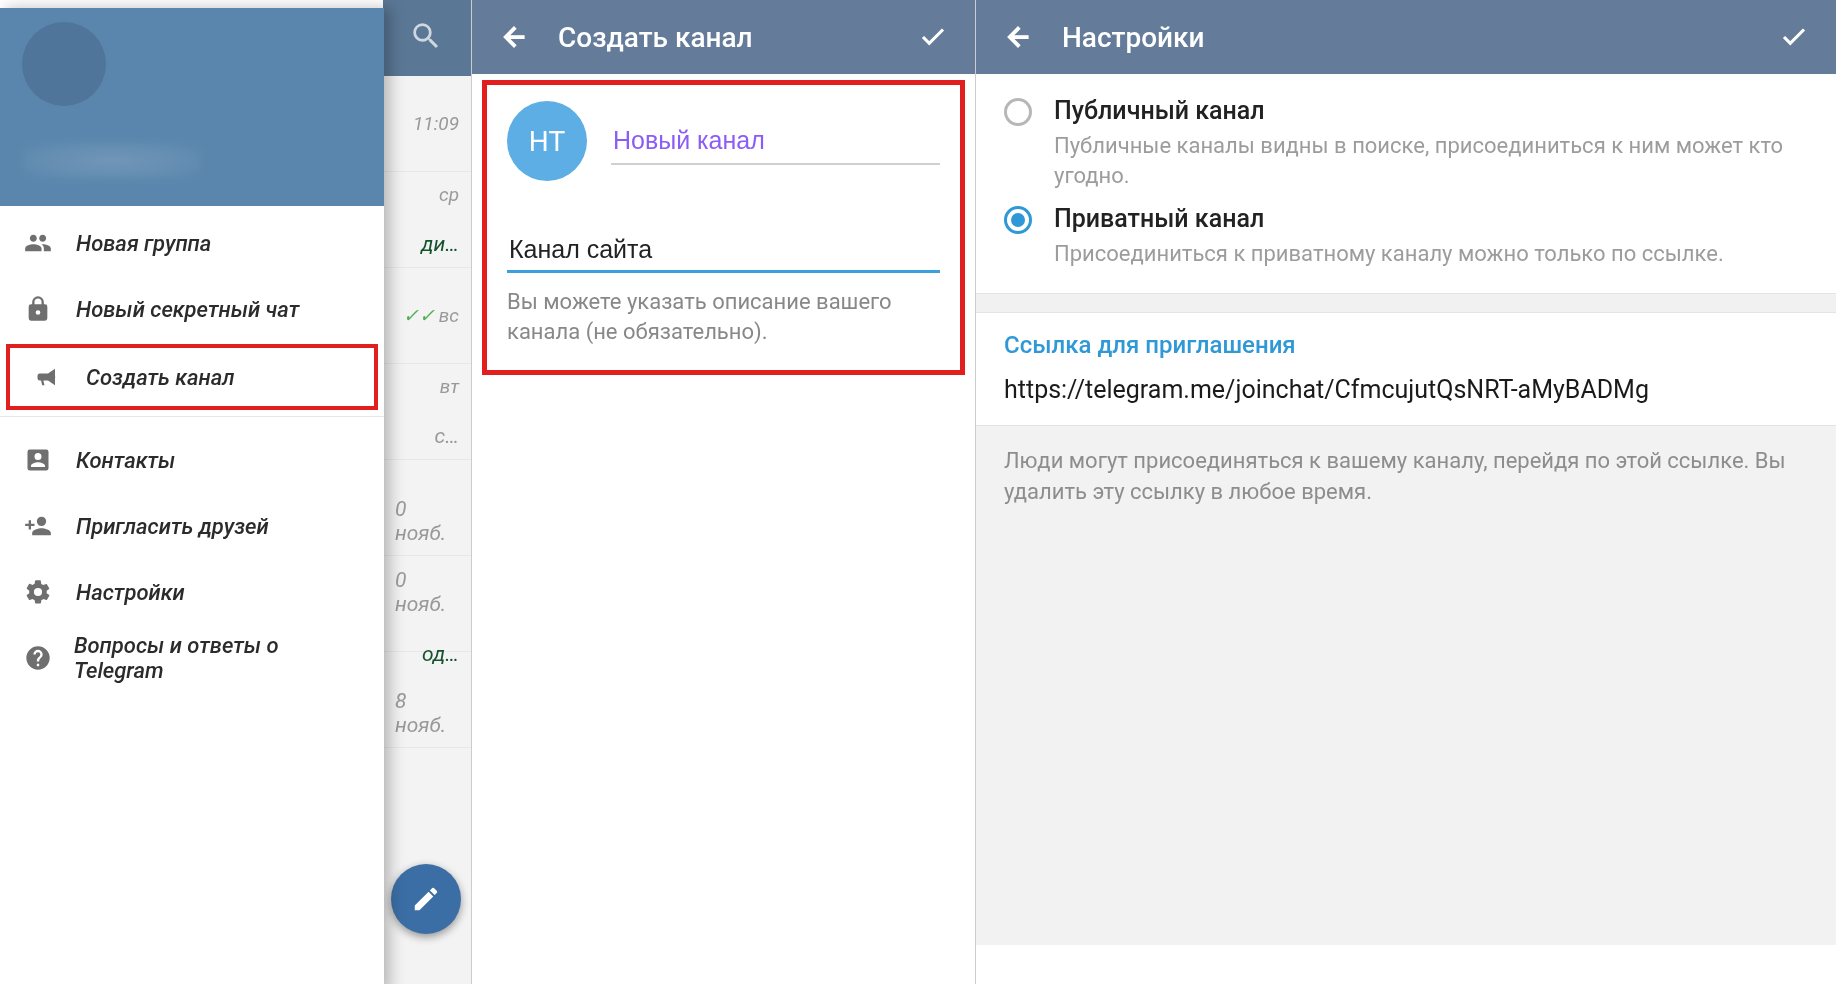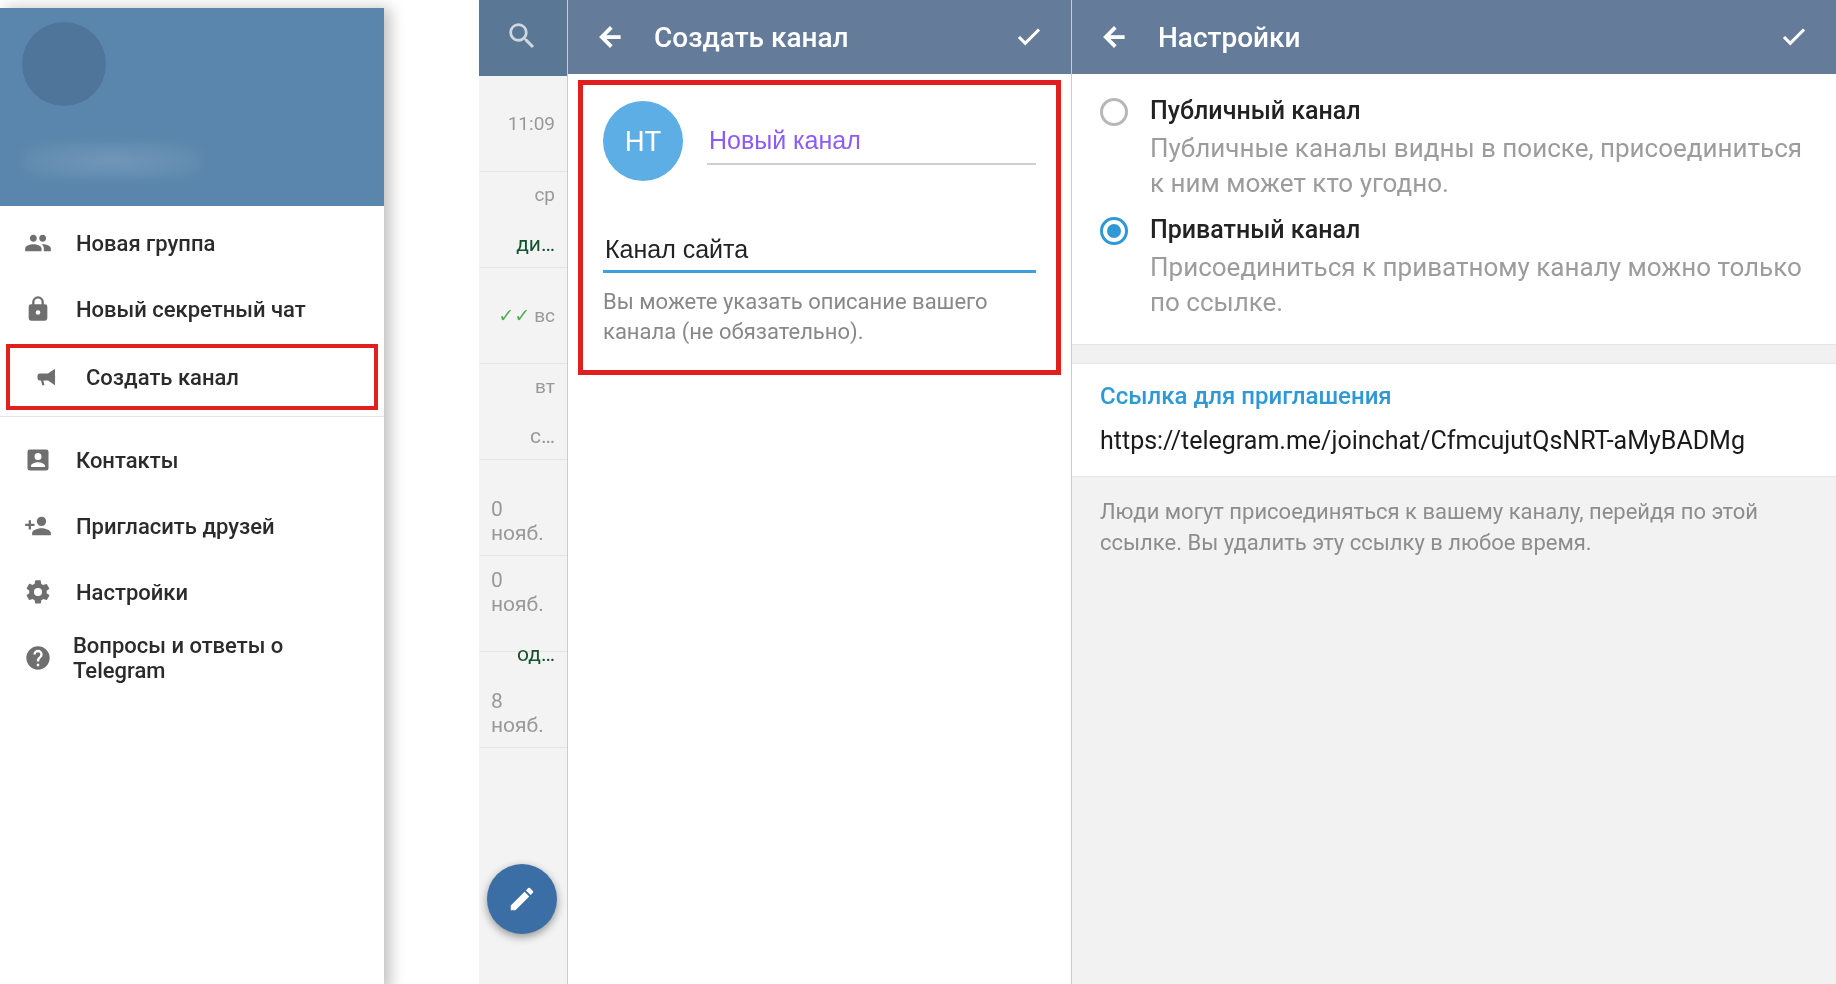--- a/index.html
+++ b/index.html
@@ -7,21 +7,21 @@
     font-family: -apple-system, "Roboto", "Helvetica Neue", Arial, sans-serif;
     background: #fff;
     width: 1836px;
     height: 984px;
     display: flex;
     overflow: hidden;
   }
 
   
   .panel { height: 100%; position: relative; overflow: hidden; }
-  .panel-1 { width: 568px; border-right: 1px solid #ccc; }
+  .panel-1 { width: 472px; border-right: 1px solid #ccc; font-style: italic; }
   .panel-2 { width: 504px; border-right: 1px solid #ccc; }
   .panel-3 { flex: 1; }
 
   
   .chat-bg {
     position: absolute; right: 0; top: 0;
     width: 88px; height: 100%;
     background: #f3f3f3;
     color: #9a9a9a;
     font-size: 20px;
@@ -136,21 +136,21 @@
     width: 28px; height: 28px; border-radius: 50%;
     border: 3px solid #b7b7b7; margin-right: 22px; margin-top: 2px;
     position: relative; flex-shrink: 0;
   }
   .radio-row.selected .radio-circle { border-color: #2f98d6; }
   .radio-row.selected .radio-circle::after {
     content: ""; position: absolute; left: 4px; top: 4px;
     width: 14px; height: 14px; border-radius: 50%; background: #2f98d6;
   }
   .radio-text .rt-title { font-size: 25px; color: #222; font-weight: 500; margin-bottom: 6px;}
-  .radio-text .rt-sub   { font-size: 26px; color: #9c9c9c; line-height: 1.35; }
+  .radio-text .rt-sub   { font-size: 22px; color: #9c9c9c; line-height: 1.35; }
   .section-gap { height: 20px; background: #f1f1f1; border-top:1px solid #e4e4e4; border-bottom:1px solid #e4e4e4; margin-top: 18px;}
   .link-section { padding: 18px 28px 18px 28px; }
   .link-title { color: #2f98d6; font-size: 24px; font-weight: 500; margin-bottom: 14px;}
   .link-value { color: #1a1a1a; font-size: 25px; line-height: 1.35; word-break: break-all;}
   .p3-footer {
     background: #f2f2f2; padding: 20px 29px 40px 28px;
     color: #8d8d8d; font-size: 22px; line-height: 1.4;
     border-top: 1px solid #e4e4e4; height: 520px;
   }
 </style>

